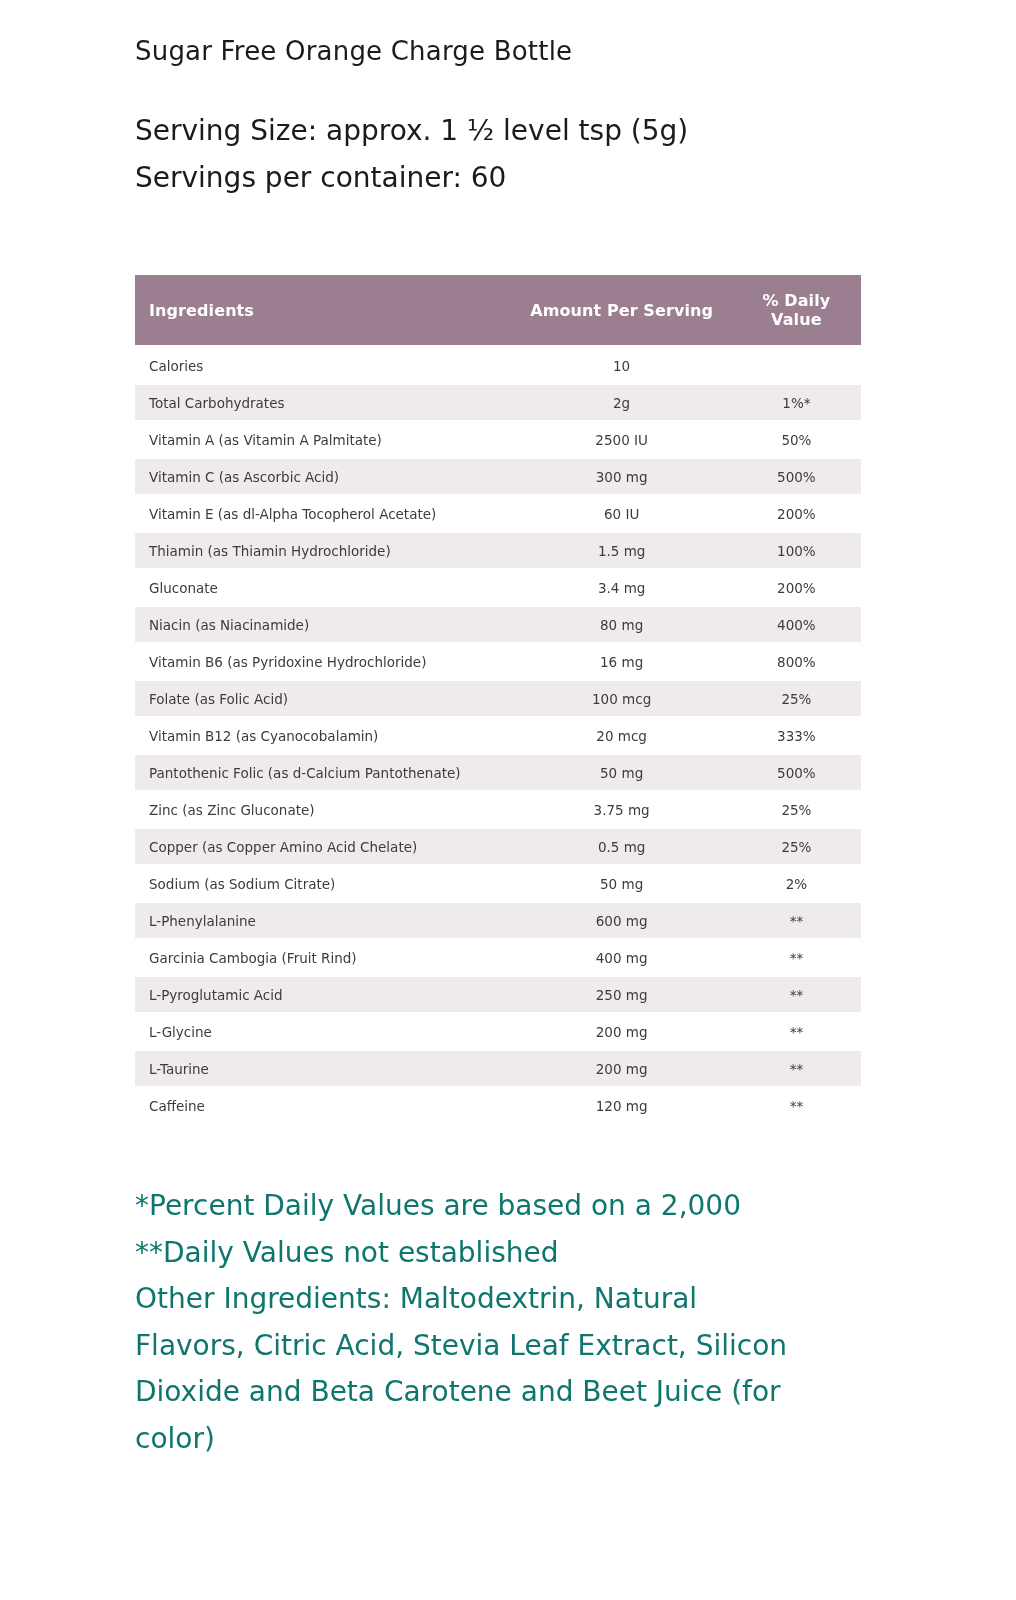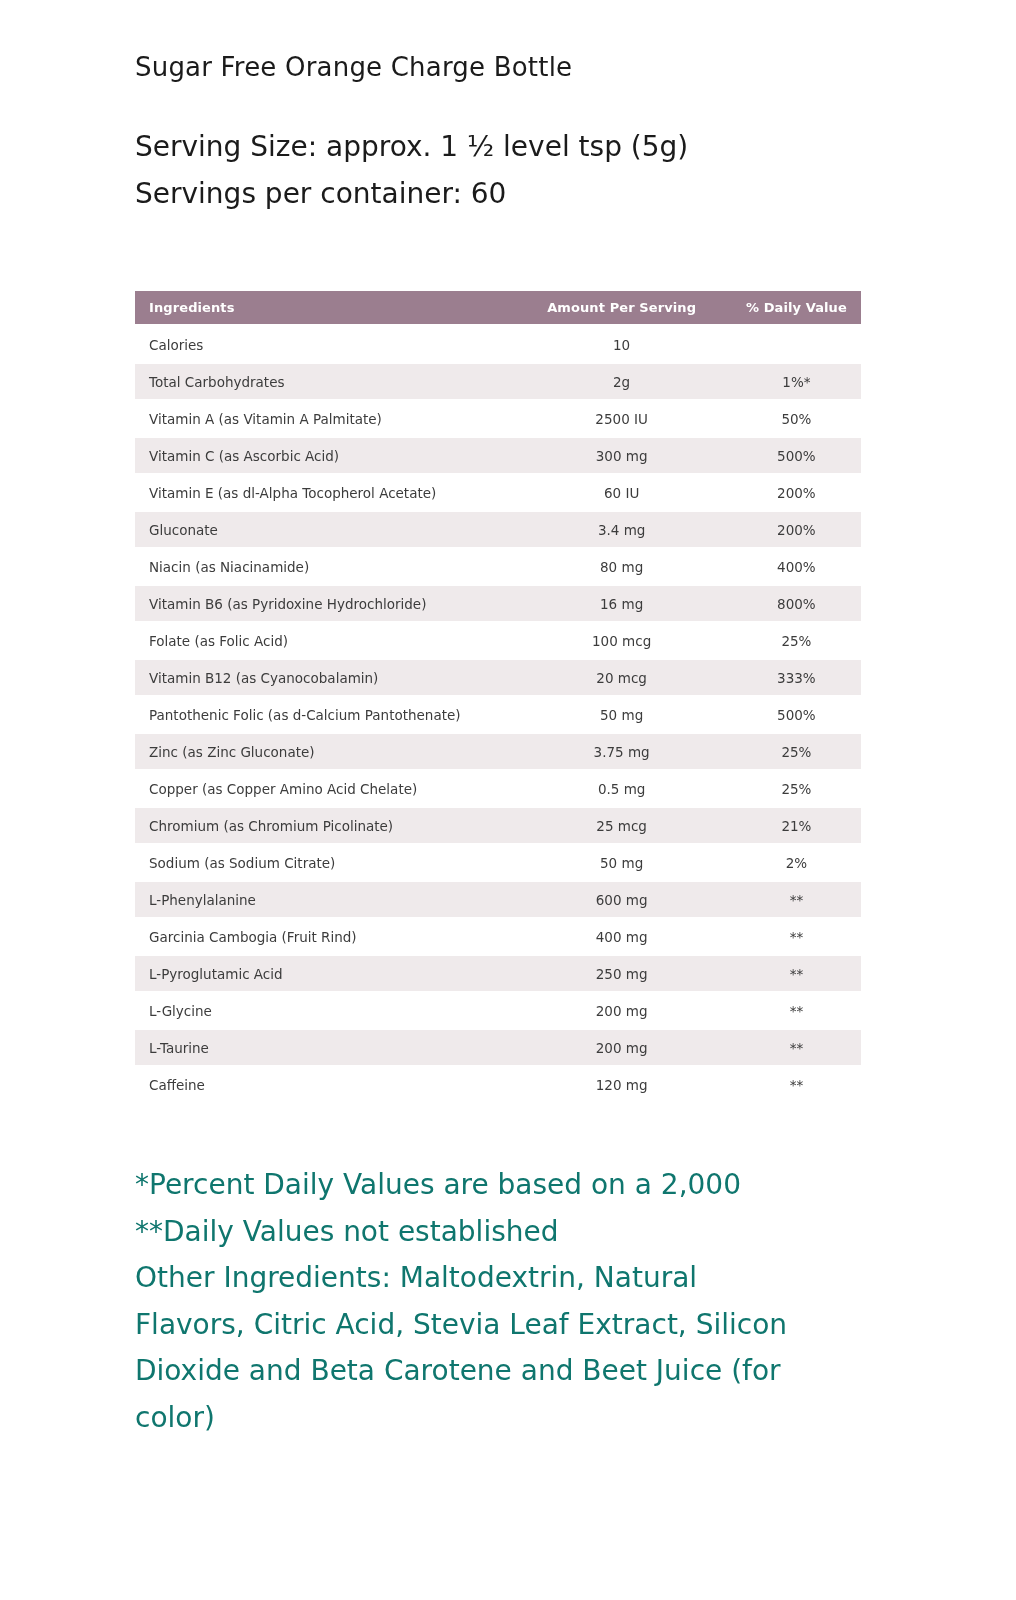--- a/index.html
+++ b/index.html
@@ -14,21 +14,21 @@
     height: 1600px;
     background: #fff;
     overflow: hidden;
   }
   .content {
     margin-left: 135px;
     width: 728px;
   }
   .product-title {
     margin: 0;
-    padding-top: 52px;
+    padding-top: 36px;
     font-size: 26px;
     font-weight: 400;
     color: #1b1b1b;
     letter-spacing: 0.2px;
   }
   .serving-info {
     margin-top: 41px;
     font-size: 28px;
     line-height: 47px;
     color: #1b1b1b;
@@ -36,24 +36,24 @@
   table.facts {
     margin-top: 74px;
     width: 726px;
     border-collapse: separate;
     border-spacing: 0;
     table-layout: fixed;
   }
   table.facts th {
     background: var(--header-bg, #9b7e8f);
     color: var(--header-text, #ffffff);
-    font-size: 13px;
+    font-size: 16px;
     font-weight: 700;
     height: 33px;
-    padding: 0 14px;
+    padding: 16px 14px;
     border-bottom: 3px solid #ffffff;
     text-align: center;
     letter-spacing: 0.1px;
   }
   table.facts th:first-child { text-align: left; }
   table.facts th.col-ingredient { width: 54%; }
   table.facts th.col-amount     { width: 30%; }
   table.facts th.col-daily      { width: 16%; }
   table.facts td {
     height: 35px;
@@ -117,20 +117,25 @@
             <td>Vitamin C (as Ascorbic Acid)</td>
             <td>300 mg</td>
             <td>500%</td>
           </tr>
           <tr>
             <td>Vitamin E (as dl-Alpha Tocopherol Acetate)</td>
             <td>60 IU</td>
             <td>200%</td>
           </tr>
           <tr>
+            <td>Thiamin (as Thiamin Hydrochloride)</td>
+            <td>1.5 mg</td>
+            <td>100%</td>
+          </tr>
+          <tr>
             <td>Gluconate</td>
             <td>3.4 mg</td>
             <td>200%</td>
           </tr>
           <tr>
             <td>Niacin (as Niacinamide)</td>
             <td>80 mg</td>
             <td>400%</td>
           </tr>
           <tr>
@@ -155,25 +160,20 @@
           </tr>
           <tr>
             <td>Zinc (as Zinc Gluconate)</td>
             <td>3.75 mg</td>
             <td>25%</td>
           </tr>
           <tr>
             <td>Copper (as Copper Amino Acid Chelate)</td>
             <td>0.5 mg</td>
             <td>25%</td>
-          </tr>
-          <tr>
-            <td>Chromium (as Chromium Picolinate)</td>
-            <td>25 mcg</td>
-            <td>21%</td>
           </tr>
           <tr>
             <td>Sodium (as Sodium Citrate)</td>
             <td>50 mg</td>
             <td>2%</td>
           </tr>
           <tr>
             <td>L-Phenylalanine</td>
             <td>600 mg</td>
             <td>**</td>

